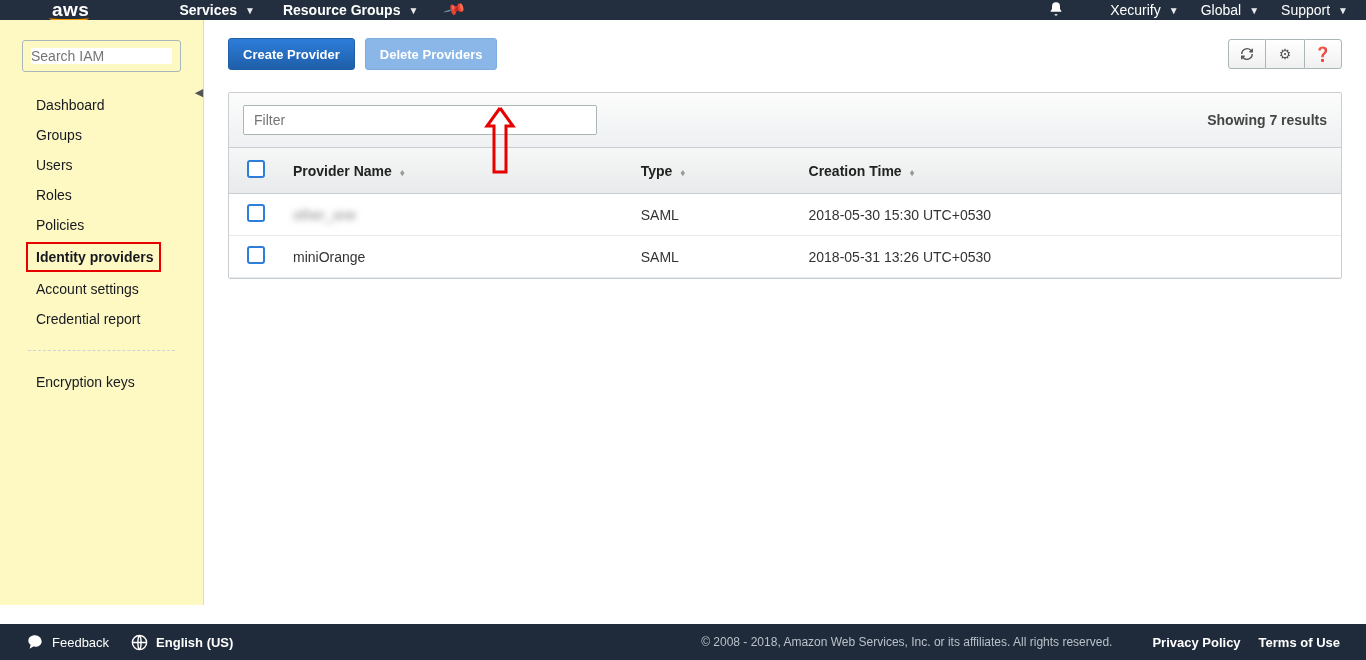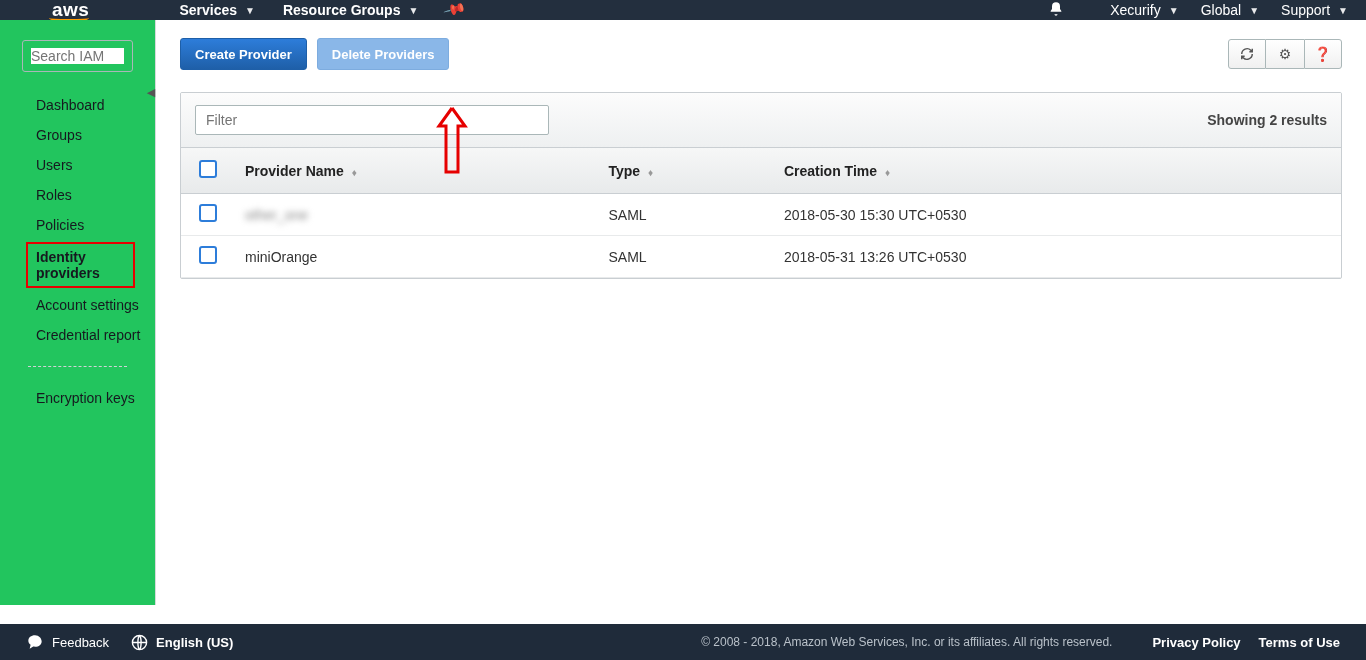--- a/index.html
+++ b/index.html
@@ -38,24 +38,24 @@
   .nav-spacer { flex: 1; }
   .bell-icon { margin-right: 24px; cursor: pointer; }
   .bell-icon svg { width: 16px; height: 18px; fill: #fff; }
   .nav-right-item { display: flex; align-items: center; cursor: pointer; margin-left: 22px; font-weight: 400; }
 
   
   .main { display: flex; height: 585px; }
 
   
   .sidebar {
-    width: 156px;
+    width: 204px;
     border-right: 1px solid #d5dbdb;
     padding: 20px 0 0 0;
-    background: #22c55e;
+    background: #fef9c3;
     position: relative;
   }
   .collapse-caret {
     position: absolute; right: -1px; top: 62px;
     width: 10px; height: 20px;
     display: flex; align-items: center; justify-content: center;
     font-size: 11px; color: #555;
     cursor: pointer;
   }
   .search-box {
@@ -291,21 +291,21 @@
       </div>
     </div>
 
     <svg class="red-arrow" width="34" height="74">
       <polyline points="17,4 4,22 11,22 11,68 23,68 23,22 30,22 17,4" fill="none" stroke="#e60000" stroke-width="3" stroke-linejoin="miter"></polyline>
     </svg>
 
     <div class="table-wrapper">
       <div class="filter-row">
         <input class="filter-input" type="text" placeholder="Filter" style="">
-        <span class="results-text">Showing 2 results</span>
+        <span class="results-text">Showing 7 results</span>
       </div>
 
       <table>
         <thead>
           <tr>
             <th class="chk">
               <input type="checkbox" class="row-chk" style="">
             </th>
             <th>
               <span>Provider Name</span>

